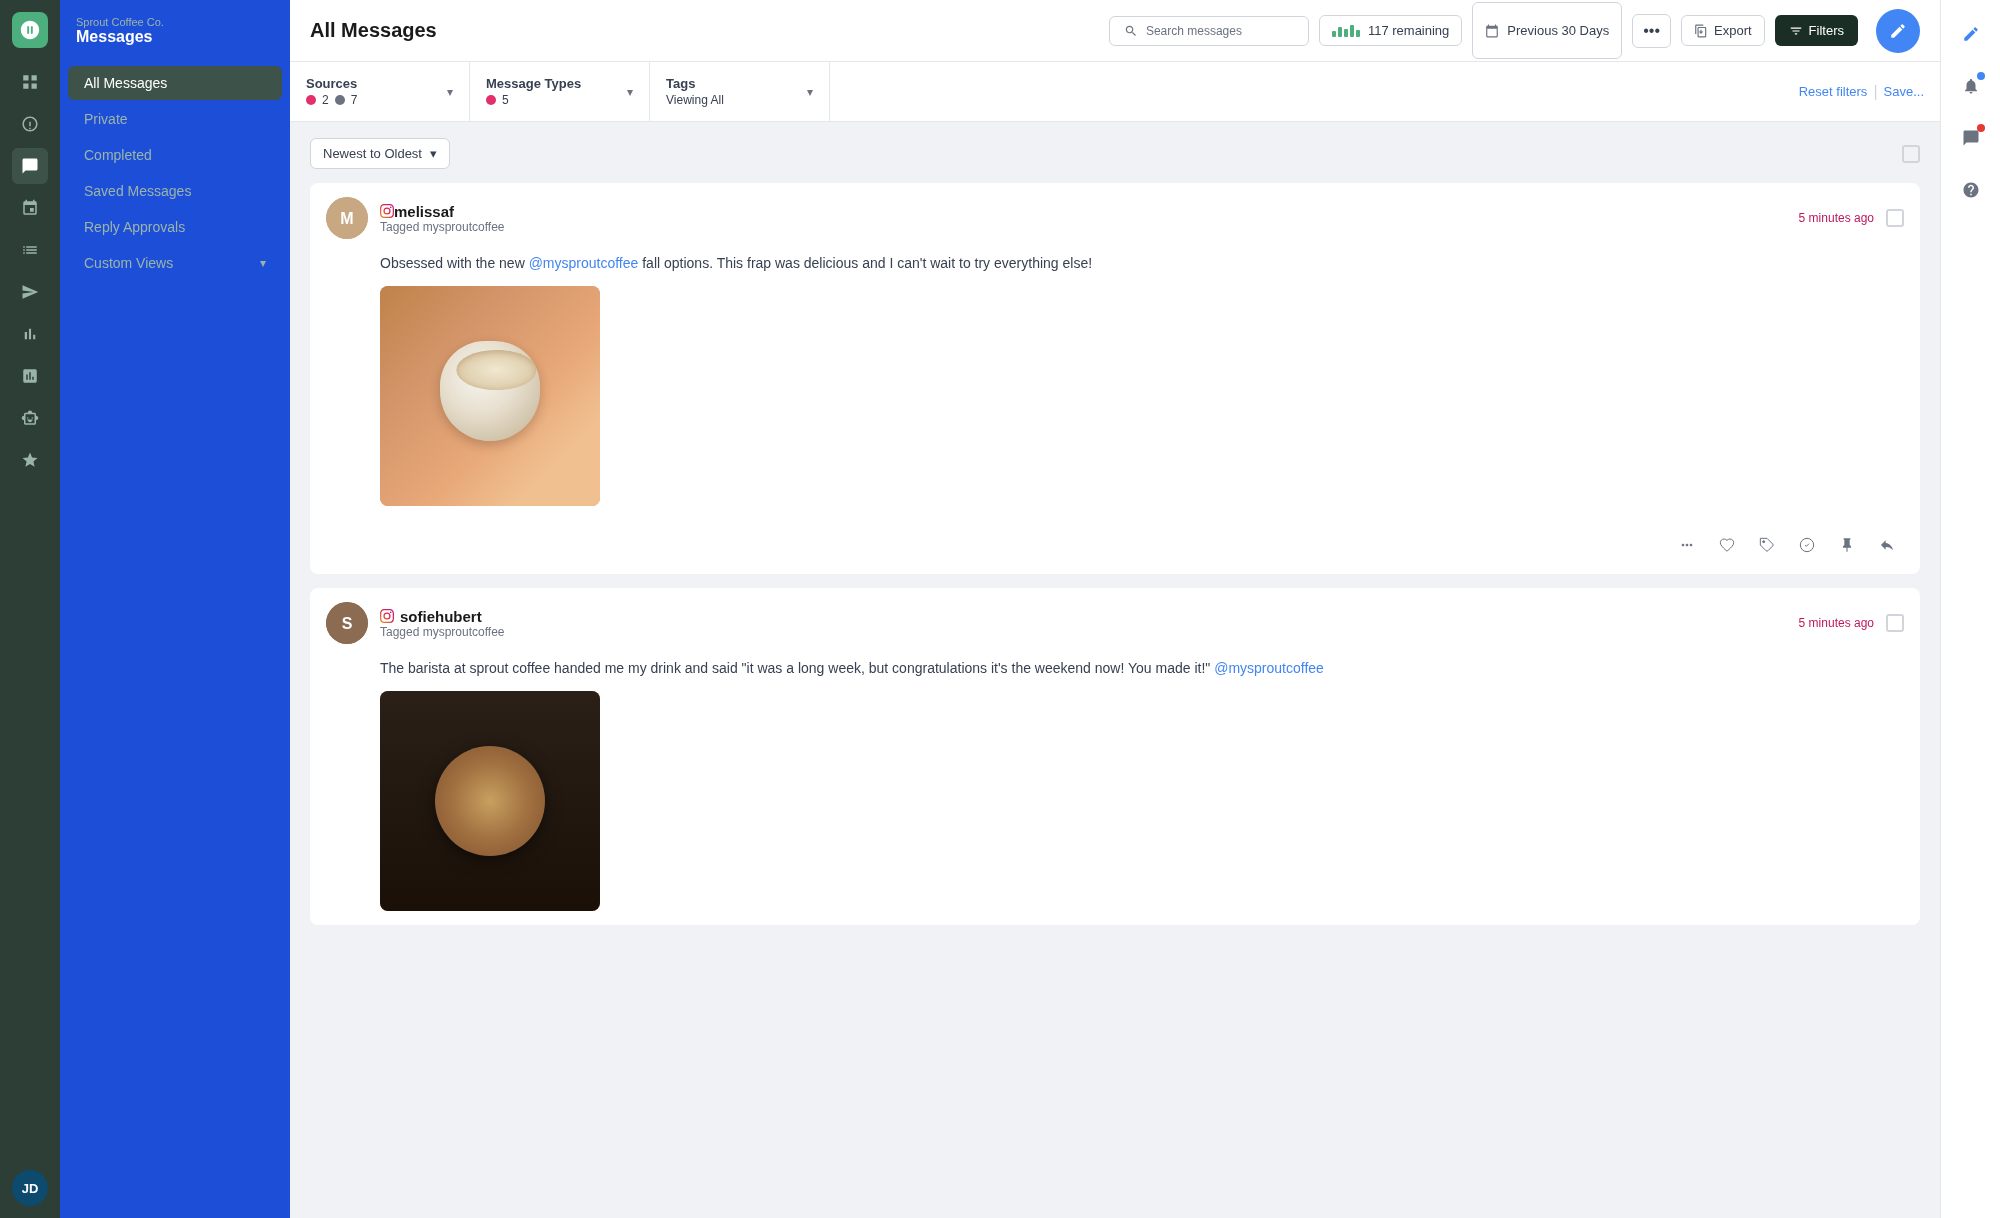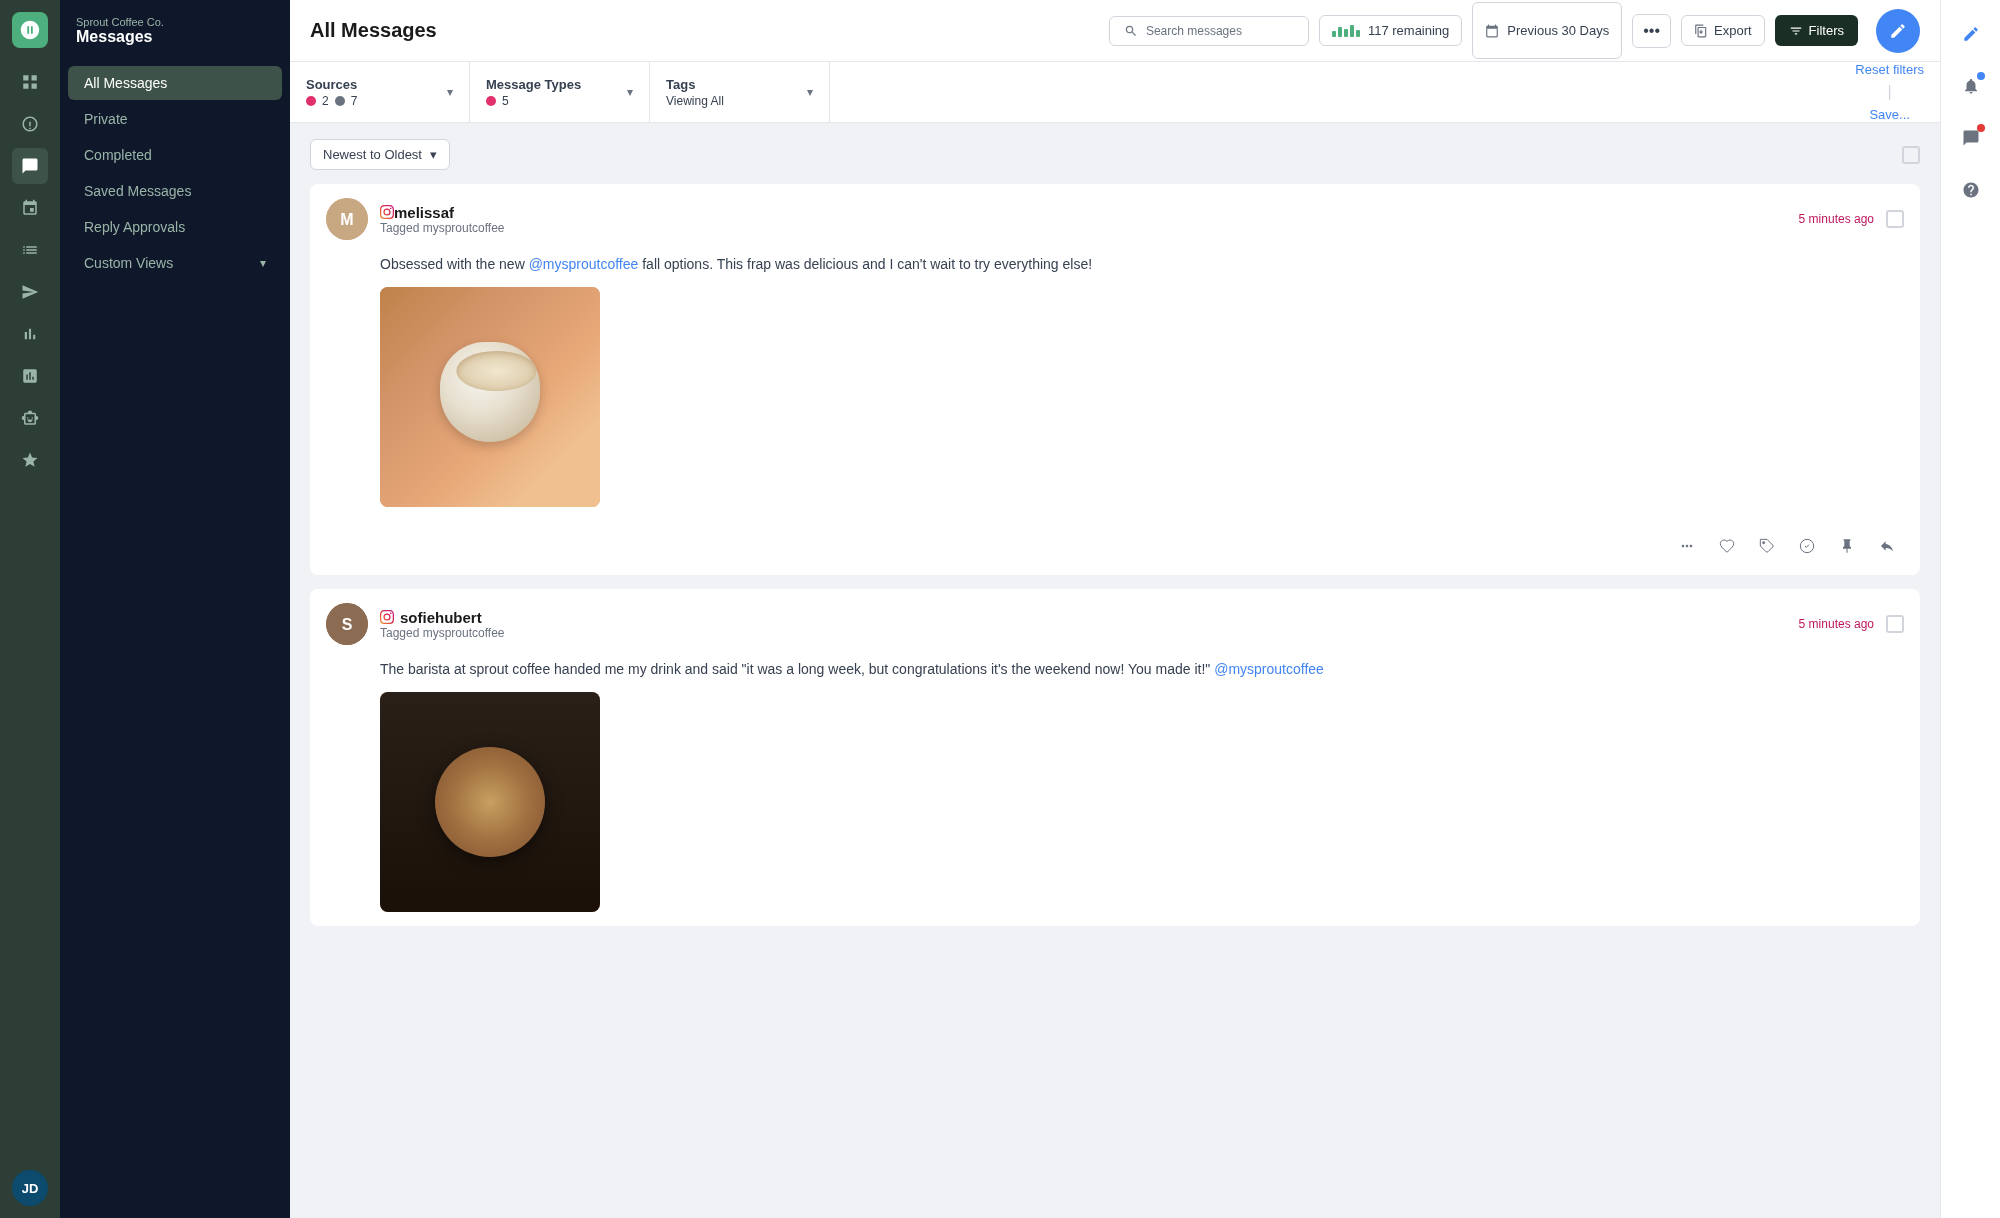--- a/index.html
+++ b/index.html
@@ -39,21 +39,21 @@
     .avatar-bottom {
       width: 36px; height: 36px; border-radius: 50%; overflow: hidden;
       background: #0c4a6e;
       display: flex; align-items: center; justify-content: center;
       color: white; font-size: 13px; font-weight: 600;
     }
 
     
     .sidebar {
       width: 230px;
-      background: #0f172a;
+      background: #1d4ed8;
       display: flex;
       flex-direction: column;
       padding: 16px 0;
       flex-shrink: 0;
     }
     .sidebar-brand {
       padding: 0 16px 20px 16px;
     }
     .sidebar-brand .company { color: #9ab5a8; font-size: 11px; }
     .sidebar-brand .section-title { color: white; font-size: 16px; font-weight: 600; }
@@ -181,21 +181,21 @@
     .filter-item .filter-label { font-size: 13px; font-weight: 600; color: #374151; }
     .filter-item .filter-sub {
       display: flex; align-items: center; gap: 6px; margin-top: 2px;
     }
     .filter-chevron { color: #6b7280; font-size: 12px; margin-left: auto; }
     .ig-dot { width: 10px; height: 10px; border-radius: 50%; background: #e1306c; display: inline-block; }
     .search-dot { width: 10px; height: 10px; border-radius: 50%; background: #6b7280; display: inline-block; }
     .filter-count { font-size: 12px; color: #374151; font-weight: 500; }
     .filter-actions {
       display: flex; align-items: center; gap: 6px;
-      margin-left: auto; padding-right: 16px; flex-direction: column;
+      margin-left: auto; padding-right: 16px;
     }
     .reset-link { color: #4285f4; font-size: 13px; cursor: pointer; }
     .divider-bar { color: #d1d5db; }
     .save-link { color: #4285f4; font-size: 13px; cursor: pointer; }
 
     
     .messages-area {
       flex: 1;
       overflow-y: auto;
       padding: 16px 20px;

